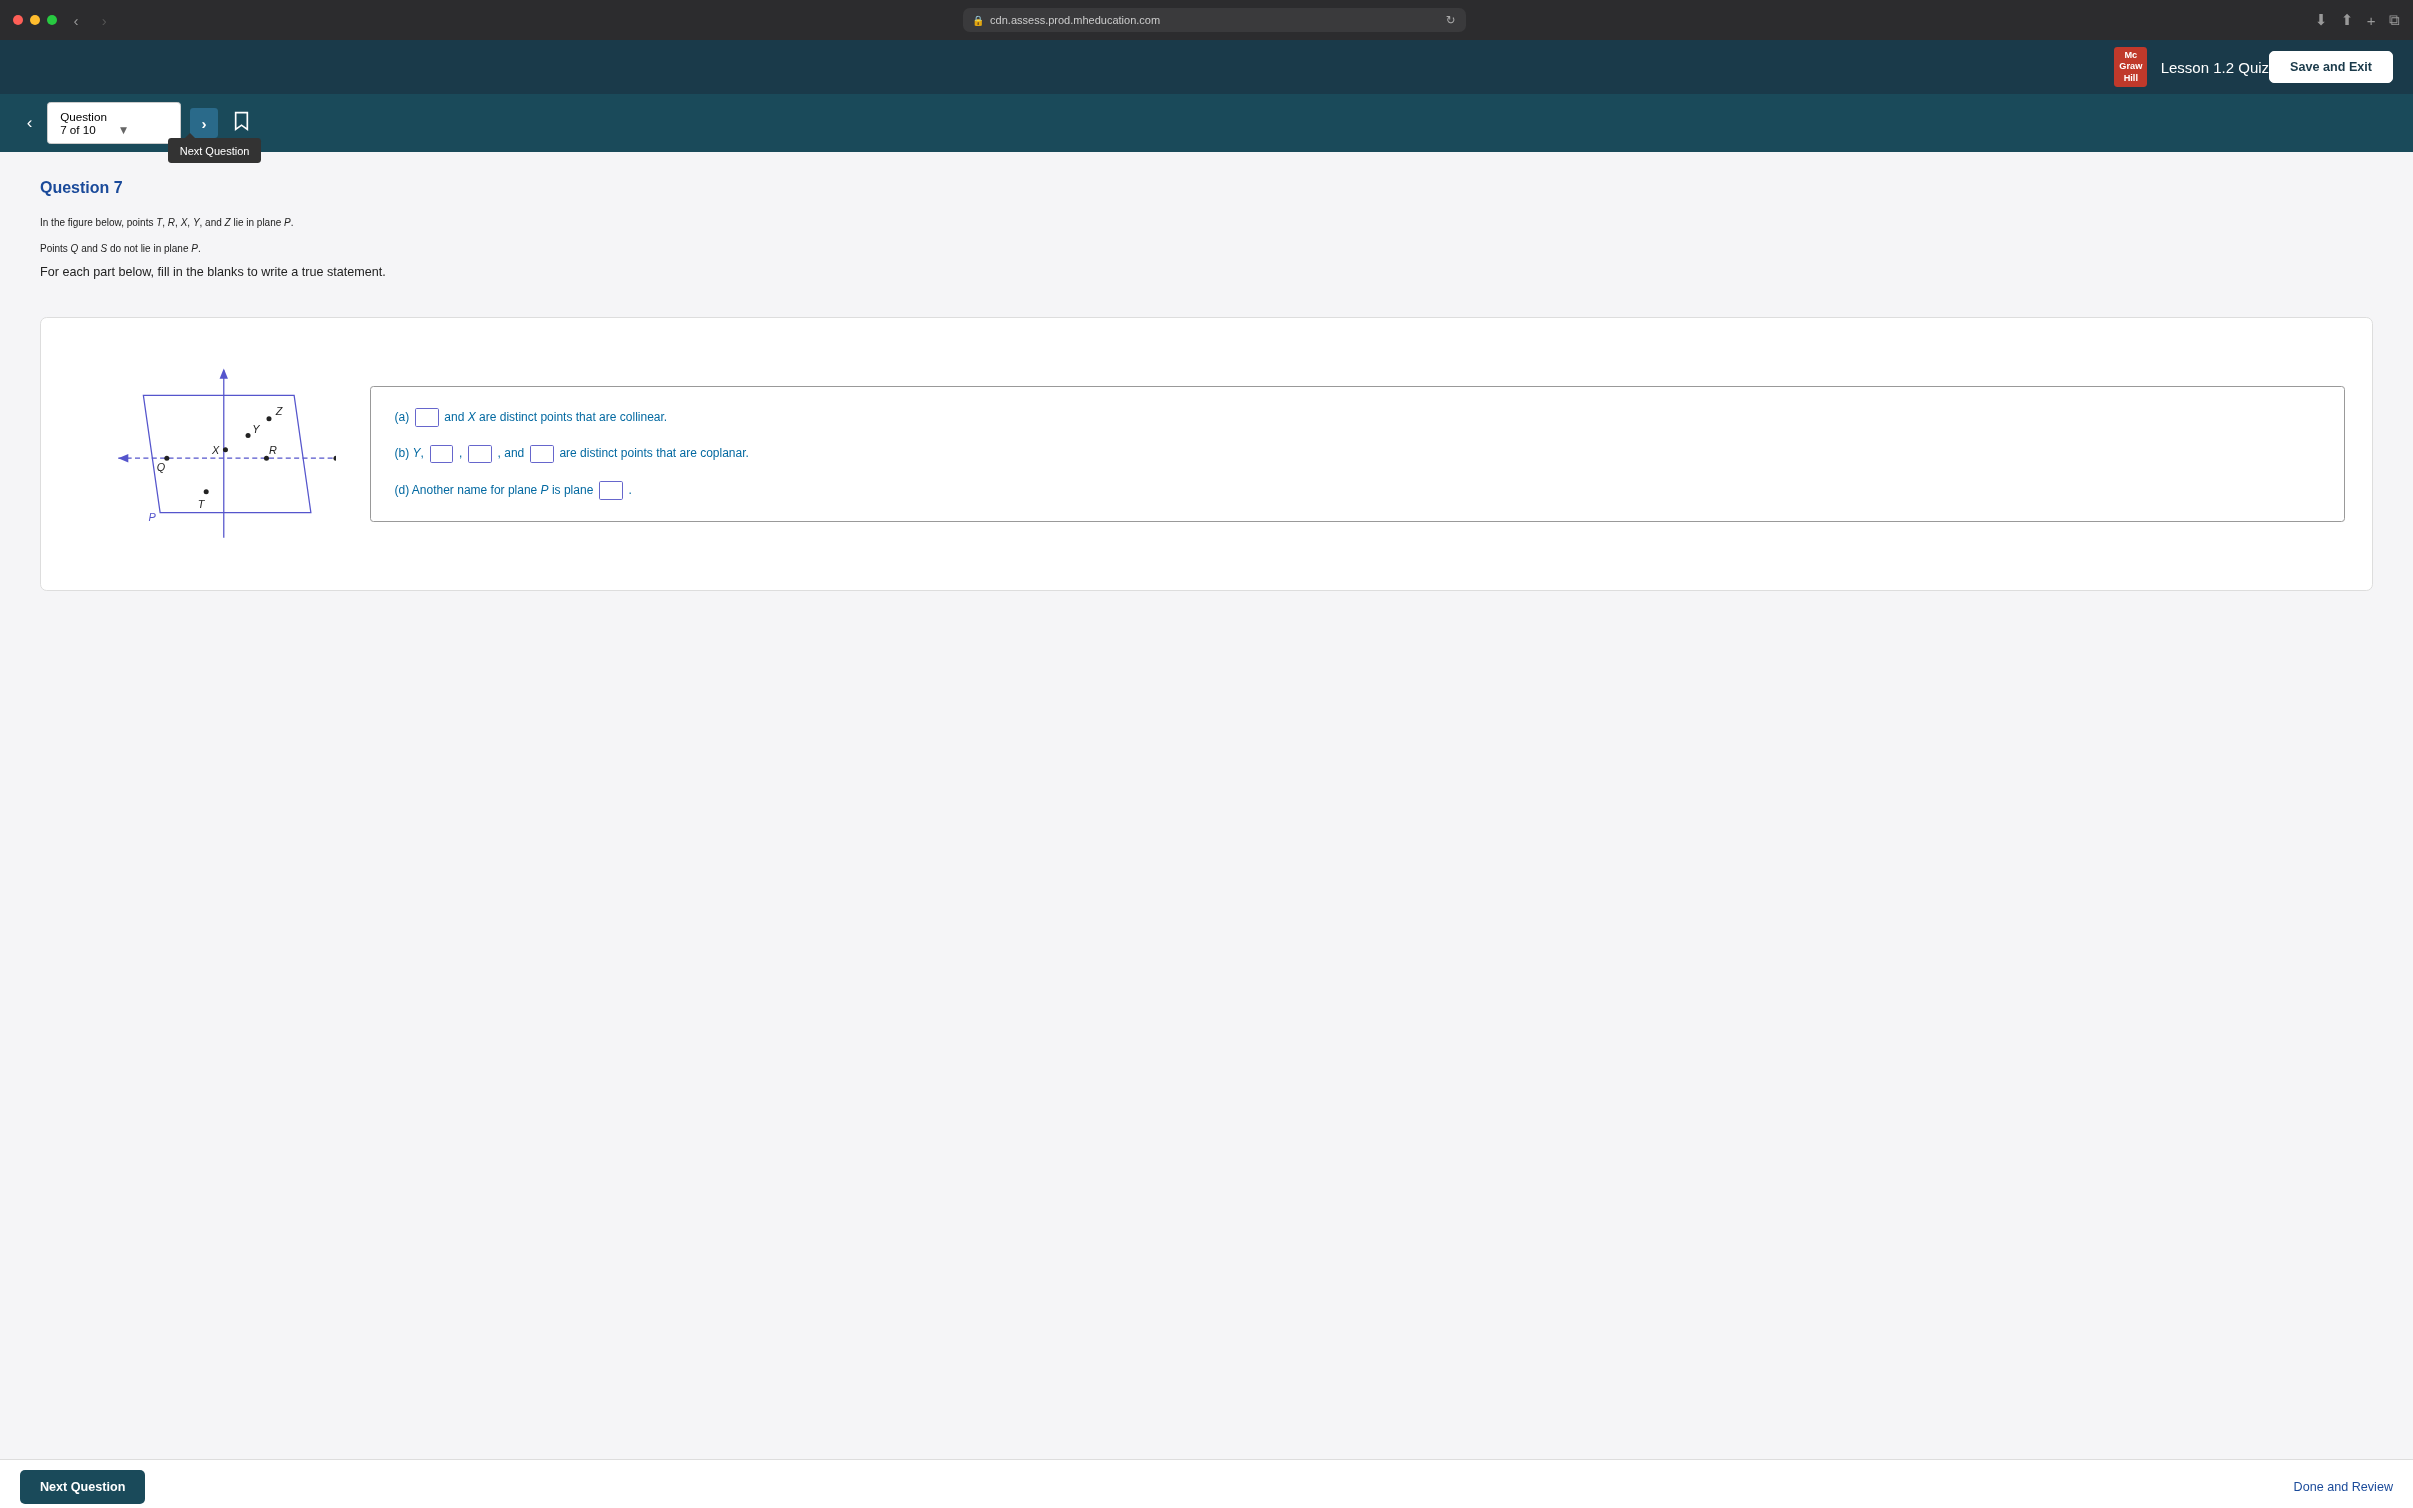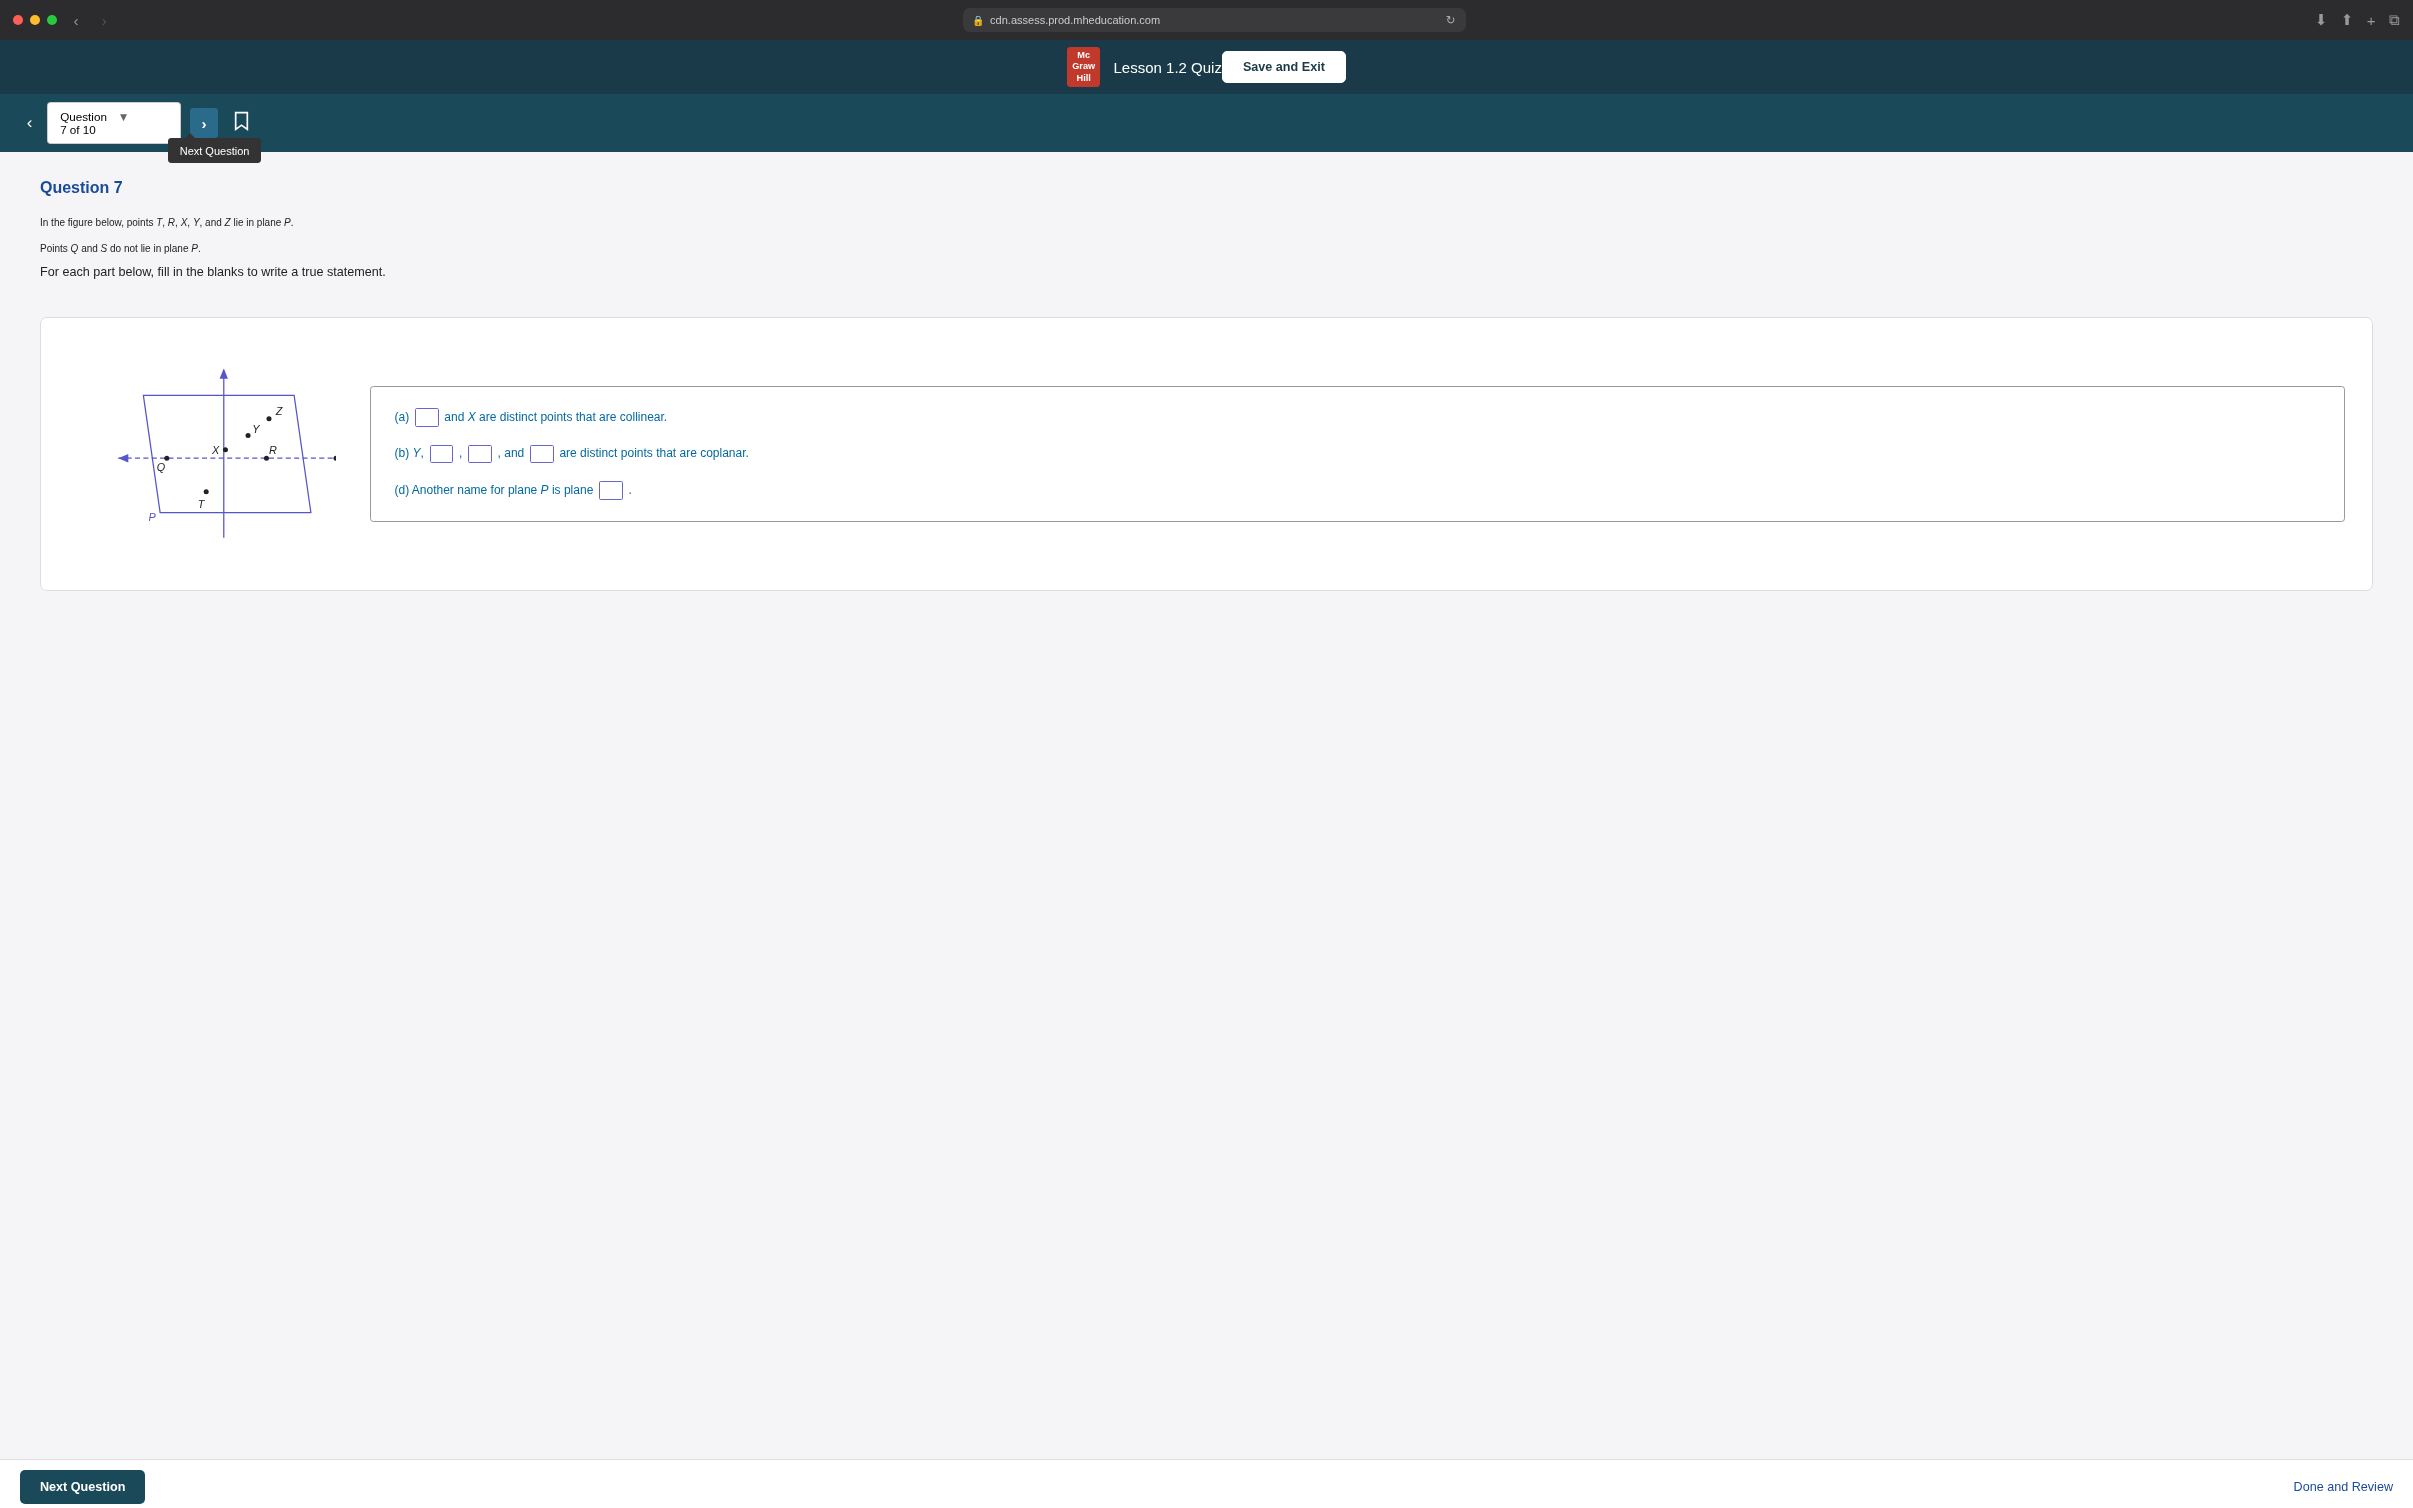--- a/index.html
+++ b/index.html
@@ -39,21 +39,21 @@
       font-size: 15px;
     }
 
     
     .app-header {
       background: #1a3a4a;
       padding: 0 20px;
       height: 54px;
       display: flex;
       align-items: center;
-      justify-content: center;
+      justify-content: flex-end;
     }
     .app-header-left {
       display: flex;
       align-items: center;
       gap: 13.4px;
     }
     .mcgraw-logo {
       background: #c0392b;
       color: white;
       font-size: 9.2px;
@@ -96,21 +96,21 @@
       cursor: pointer;
       padding: 5px 6.7px;
     }
     .question-selector {
       background: white;
       border: 0.8px solid #ccc;
       border-radius: 3.4px;
       padding: 6.7px 11.7px;
       font-size: 11.7px;
       display: flex;
-      align-items: flex-start;
+      align-items: flex-end;
       gap: 6.7px;
       cursor: pointer;
       min-width: 134px;
     }
     .question-selector span { flex: 1; }
     .nav-next-btn {
       background: #2a6a8a;
       border: none;
       border-radius: 3.4px;
       color: white;

